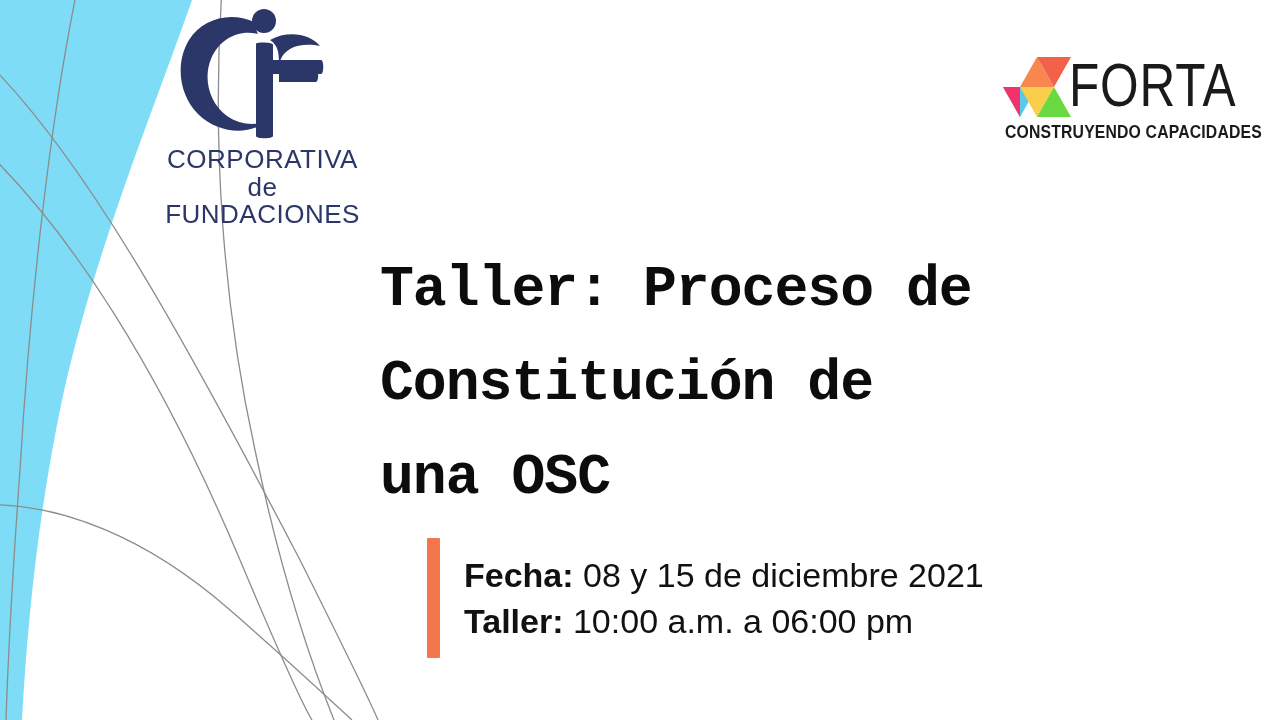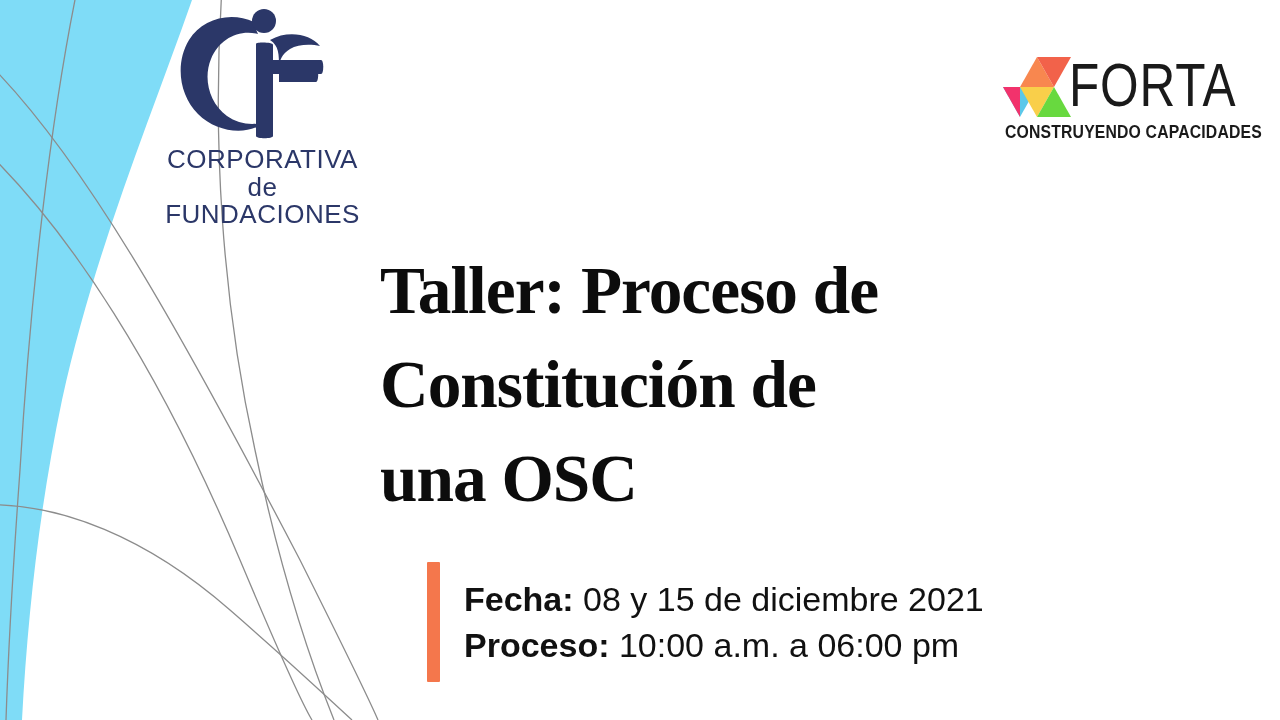--- a/index.html
+++ b/index.html
@@ -109,38 +109,38 @@
     white-space: nowrap;
   }
 
   
   #headline {
     position: absolute;
     left: 380px;
     top: 243px;
     width: 830px;
     color: #0c0c0c;
-    font-family: Liberation Serif, serif;
+    font-family: Liberation Mono, monospace;
     font-weight: bold;
-    font-size: 68px;
+    font-size: 57px;
     line-height: 94px;
     letter-spacing: -1px;
   }
   #headline .hl {
     display: block;
     white-space: nowrap;
     transform: scaleX(0.99);
     transform-origin: left center;
   }
 
   
   #details {
     position: absolute;
     left: 427px;
-    top: 562px;
+    top: 538px;
     height: 120px;
     display: flex;
     align-items: stretch;
   }
   #accent-bar {
     width: 13px;
     background: #f4774c;
     border-radius: 1px;
     flex: none;
     margin-right: 24px;
@@ -219,18 +219,18 @@
     <span class="hl">una OSC</span>
   </div>
 
   <div id="details">
     <div id="accent-bar"></div>
     <div id="details-lines">
       <span class="row">
         <span class="lbl">Fecha:</span><span class="val"> 08 y 15 de diciembre 2021</span>
       </span>
       <span class="row">
-        <span class="lbl">Proceso:</span><span class="val"> 10:00 a.m. a 06:00 pm</span>
+        <span class="lbl">Taller:</span><span class="val"> 10:00 a.m. a 06:00 pm</span>
       </span>
     </div>
   </div>
 
 </div>
 
 </body></html>

